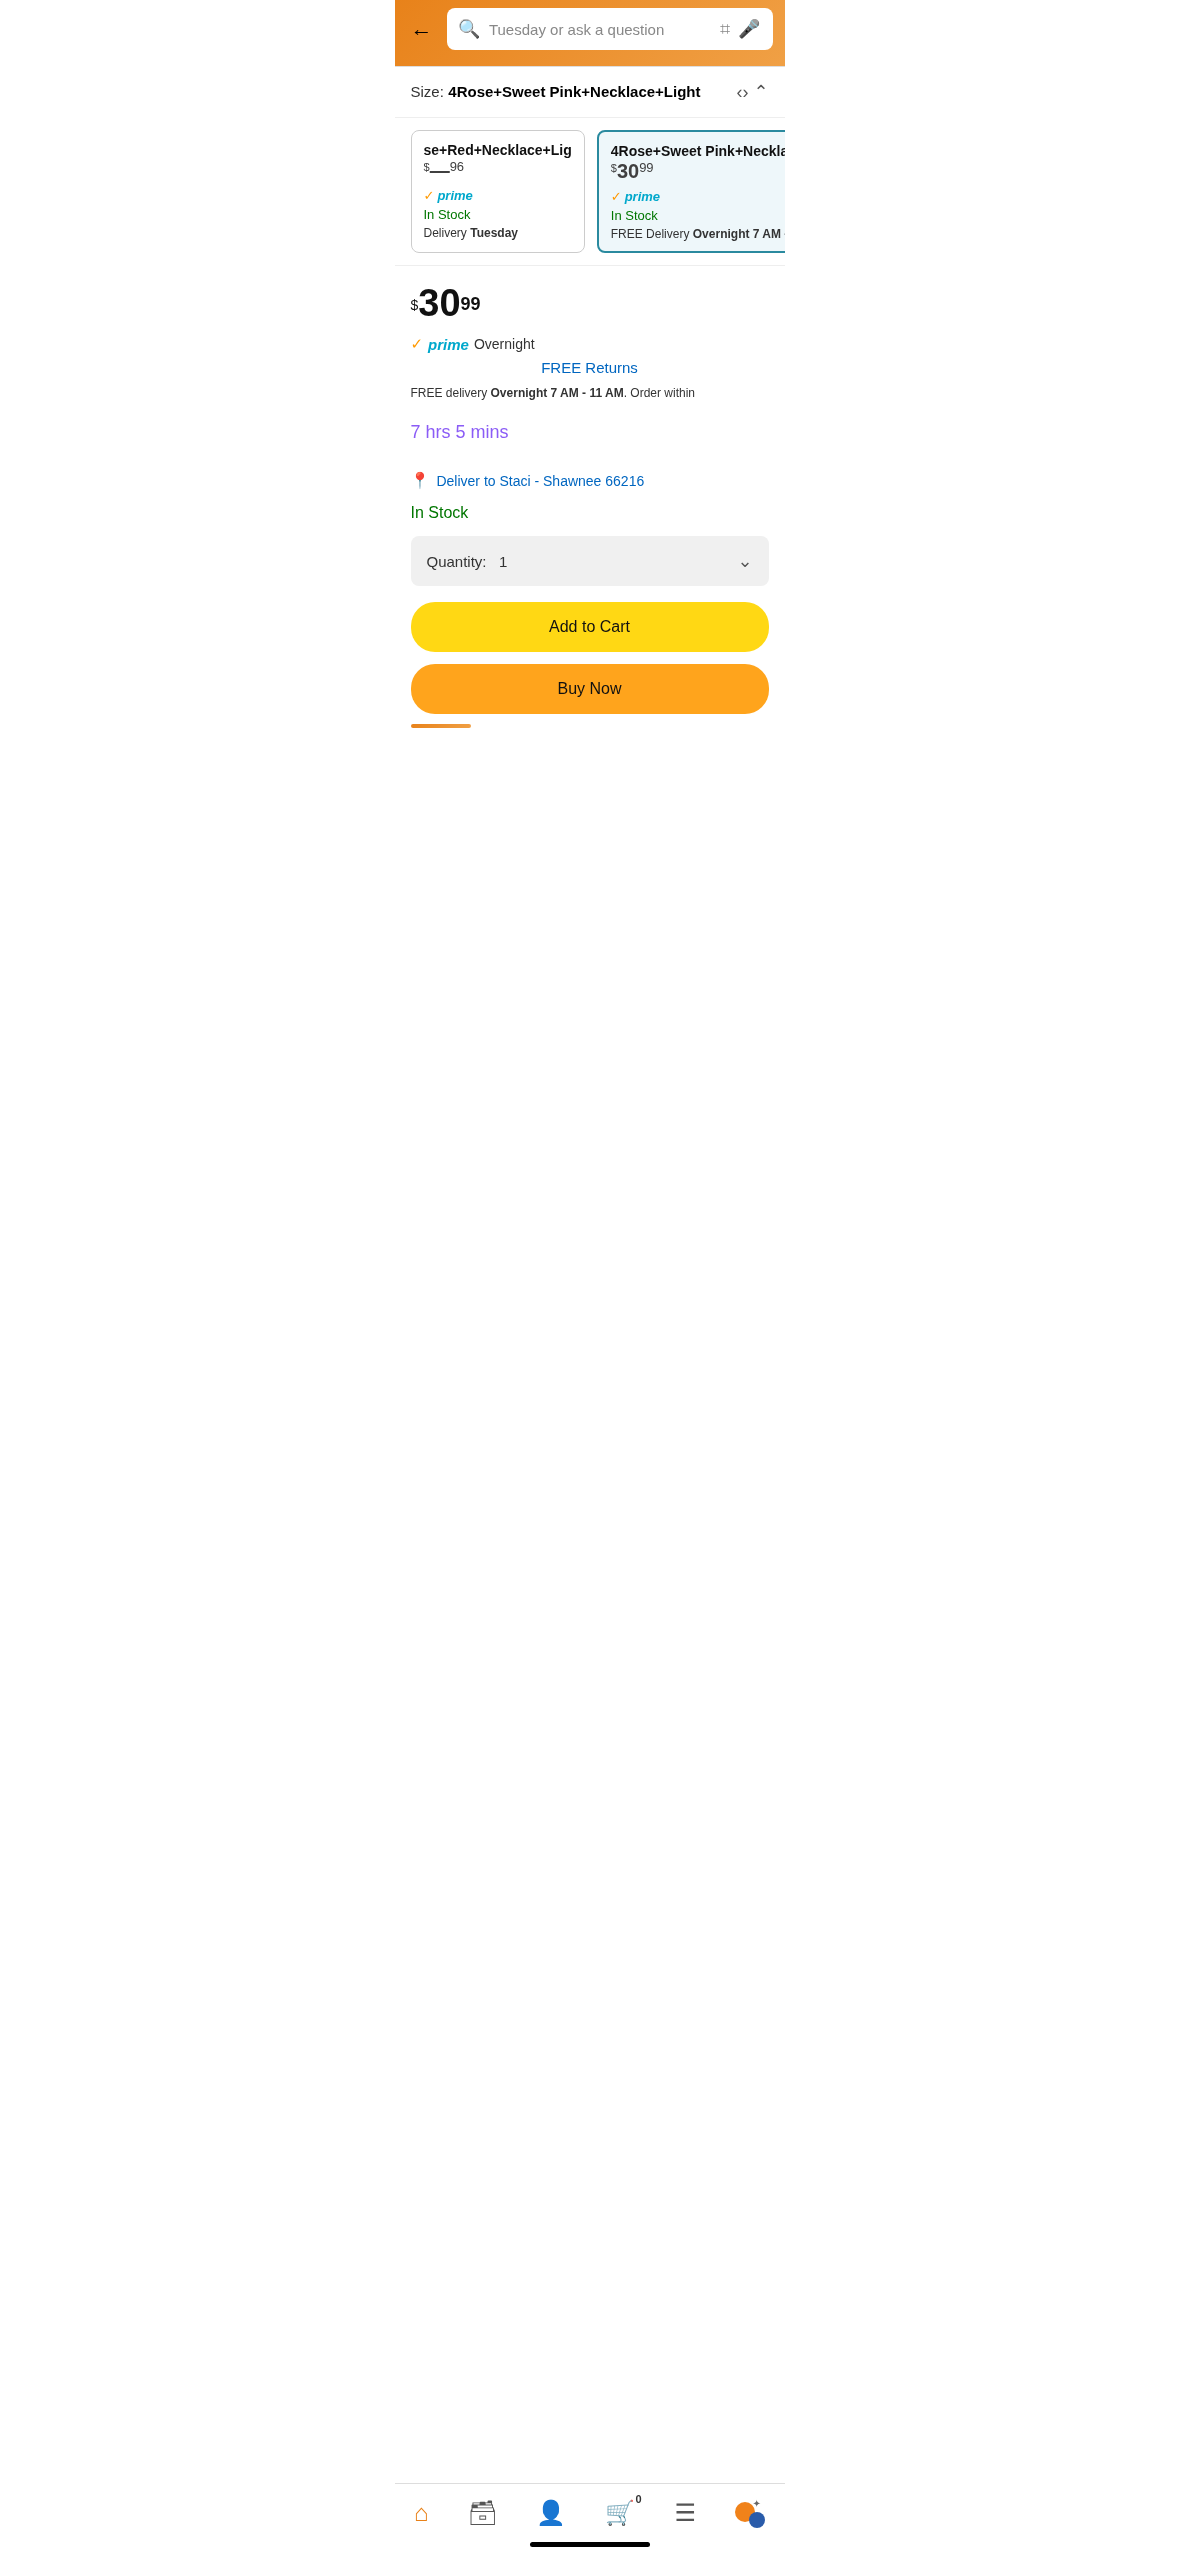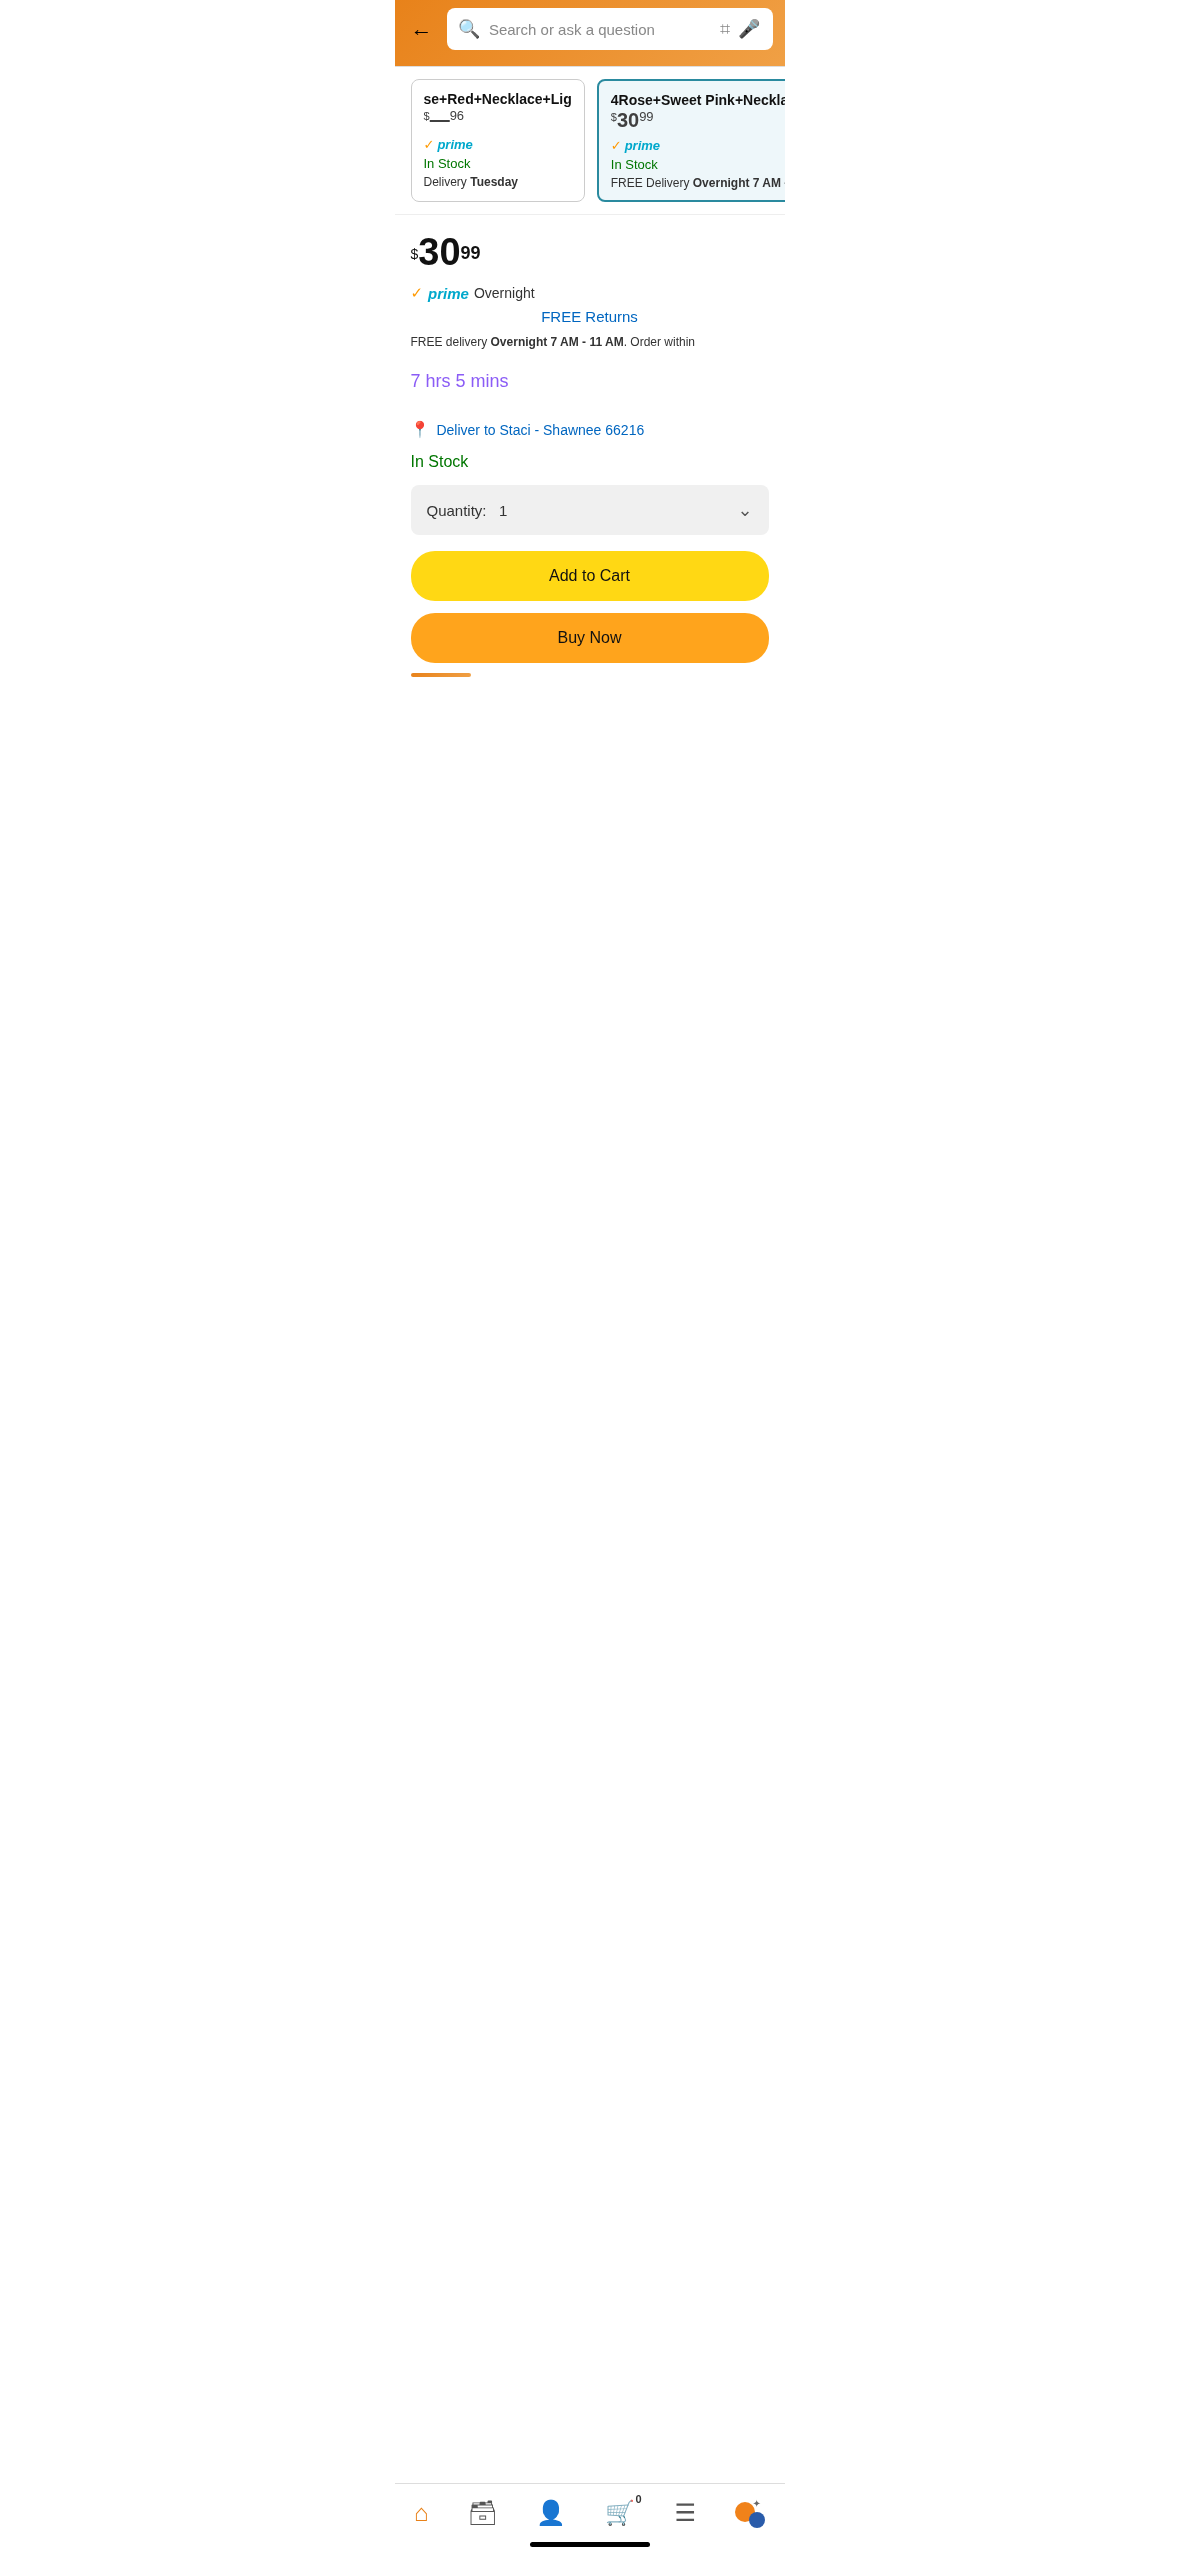--- a/index.html
+++ b/index.html
@@ -416,28 +416,35 @@
 </head>
 <body>
 
 <div class="main-scroll">
 
 
   <div class="search-area">
     <div class="back-button">←</div>
     <div class="search-box">
       <span class="search-icon-inner">🔍</span>
-      <span class="search-placeholder">Search or ask a question</span>
+      <span class="search-placeholder">Tuesday or ask a question</span>
       <span class="search-camera-icon">⌗</span>
       <span class="search-mic-icon">🎤</span>
     </div>
   </div>
 
   <div class="divider"></div>
 
+  <div class="size-selector">
+    <div>
+      <span class="size-label">Size:</span>
+      <span class="size-value">4Rose+Sweet Pink+Necklace+Light</span>
+    </div>
+    <span class="chevron-up">‹› ⌃</span>
+  </div>
 
   <div class="variant-scroll">
 
     <div class="variant-card">
       <div class="variant-card-title">se+Red+Necklace+Lig</div>
       <div class="variant-price">
         <sup>$</sup><span class="price-main">—</span><span class="price-cents">96</span>
       </div>
       <div class="prime-badge">
         <span class="prime-check">✓</span>

